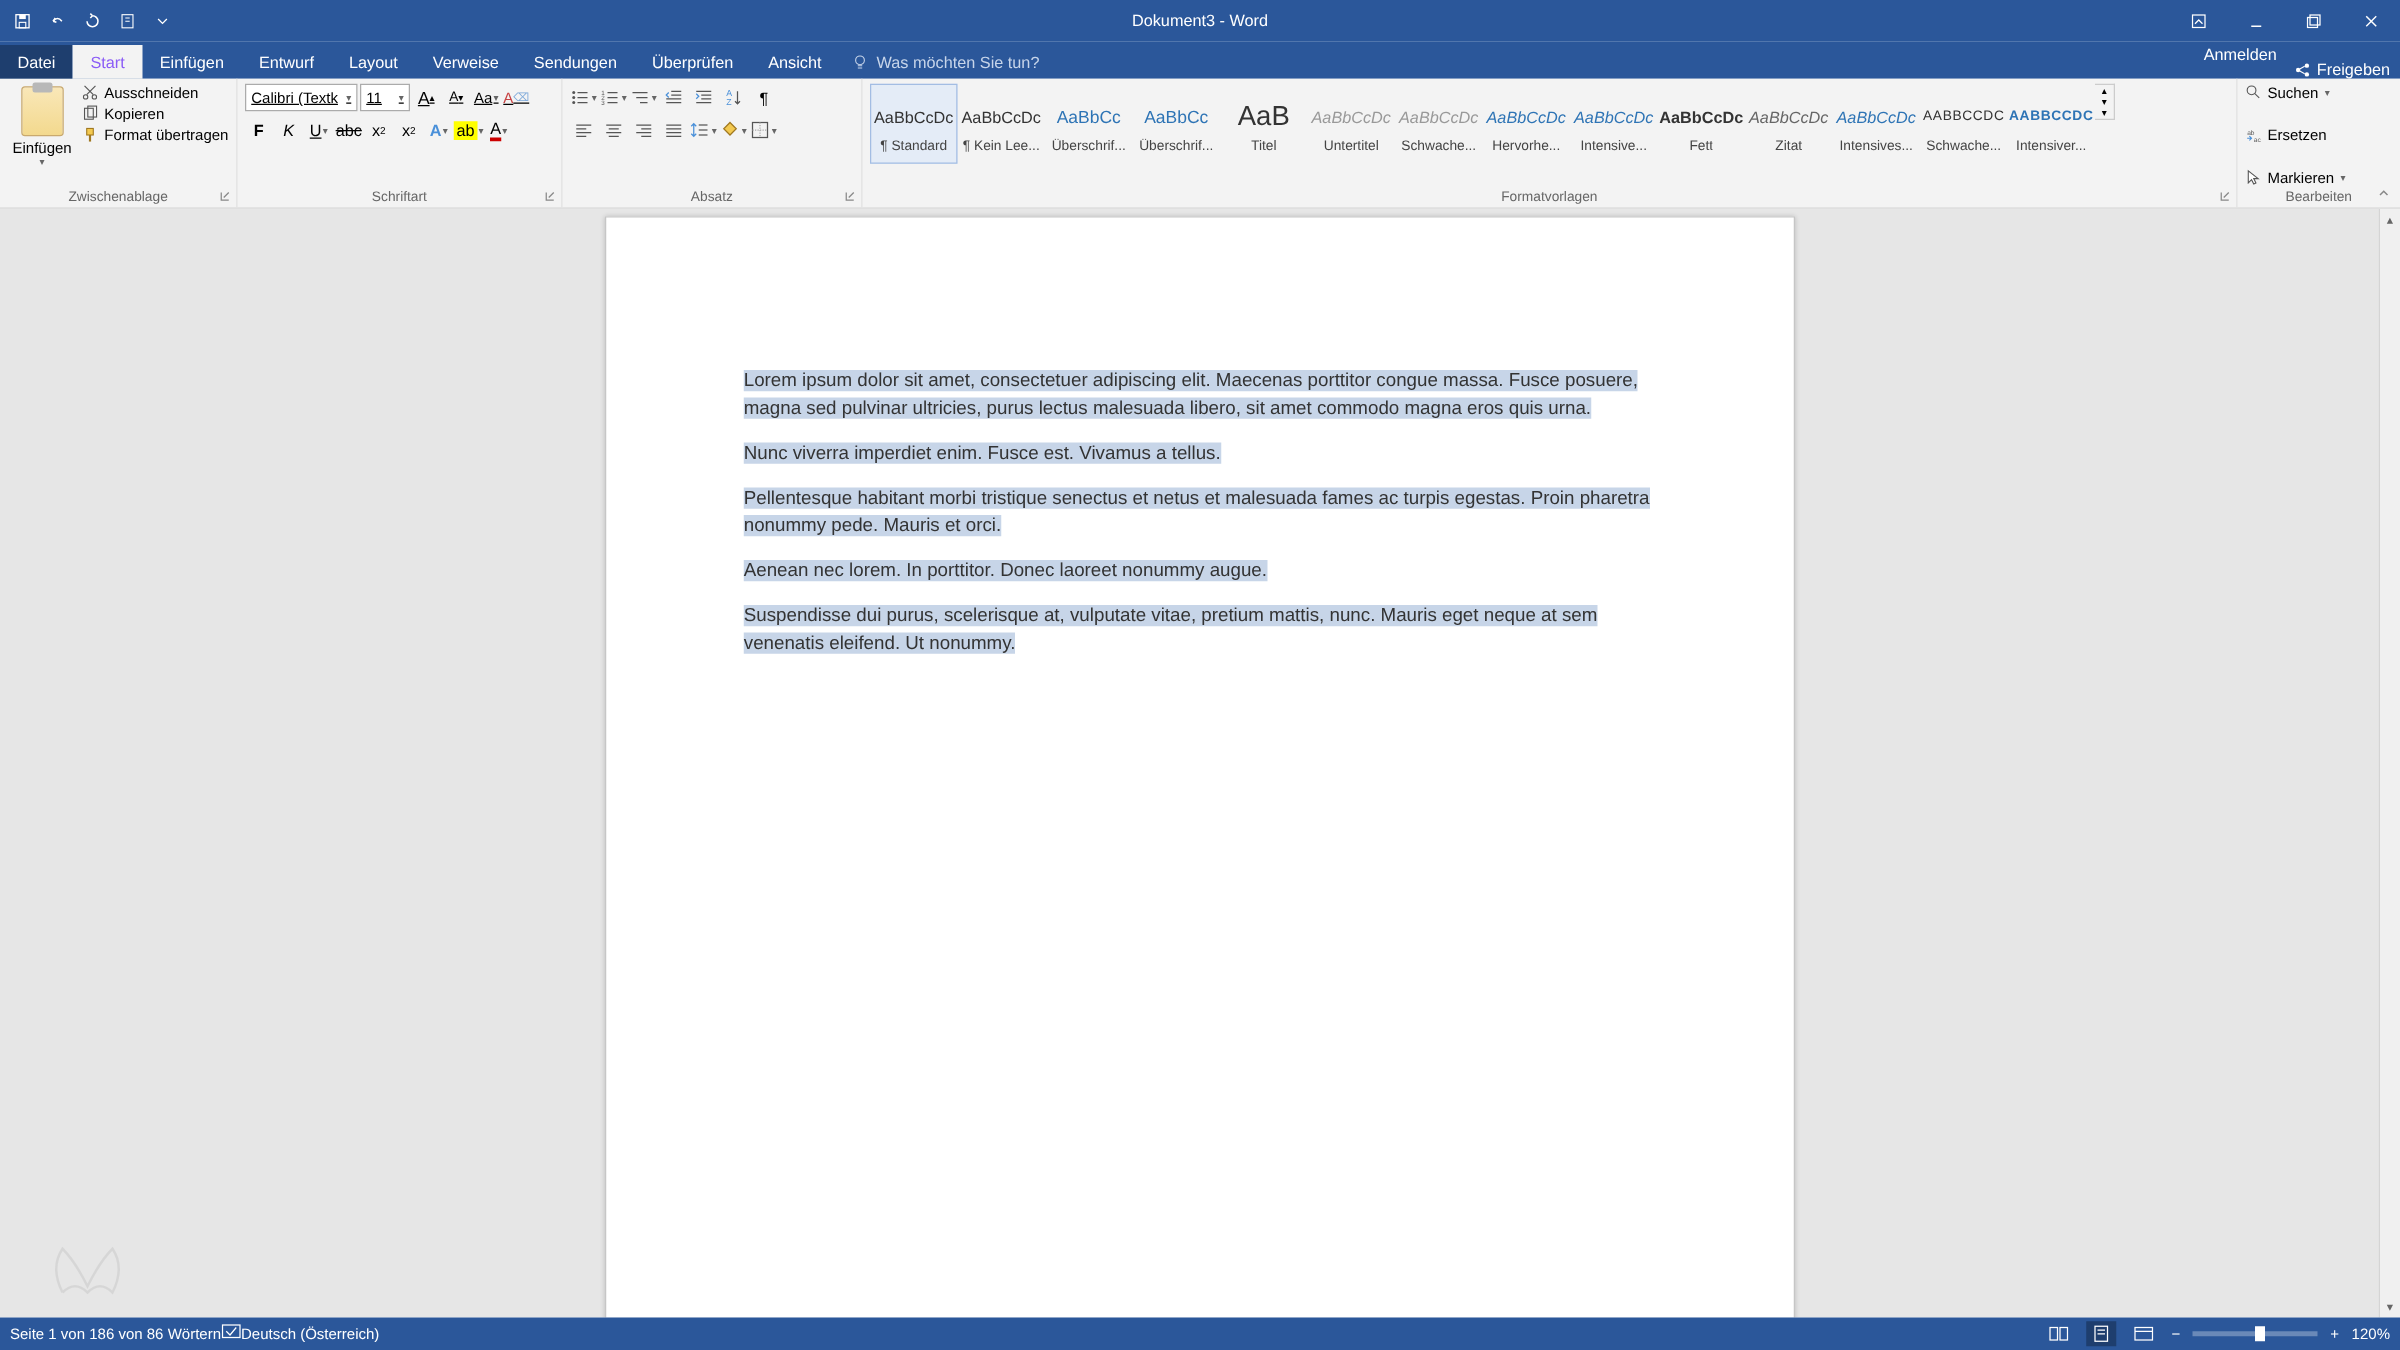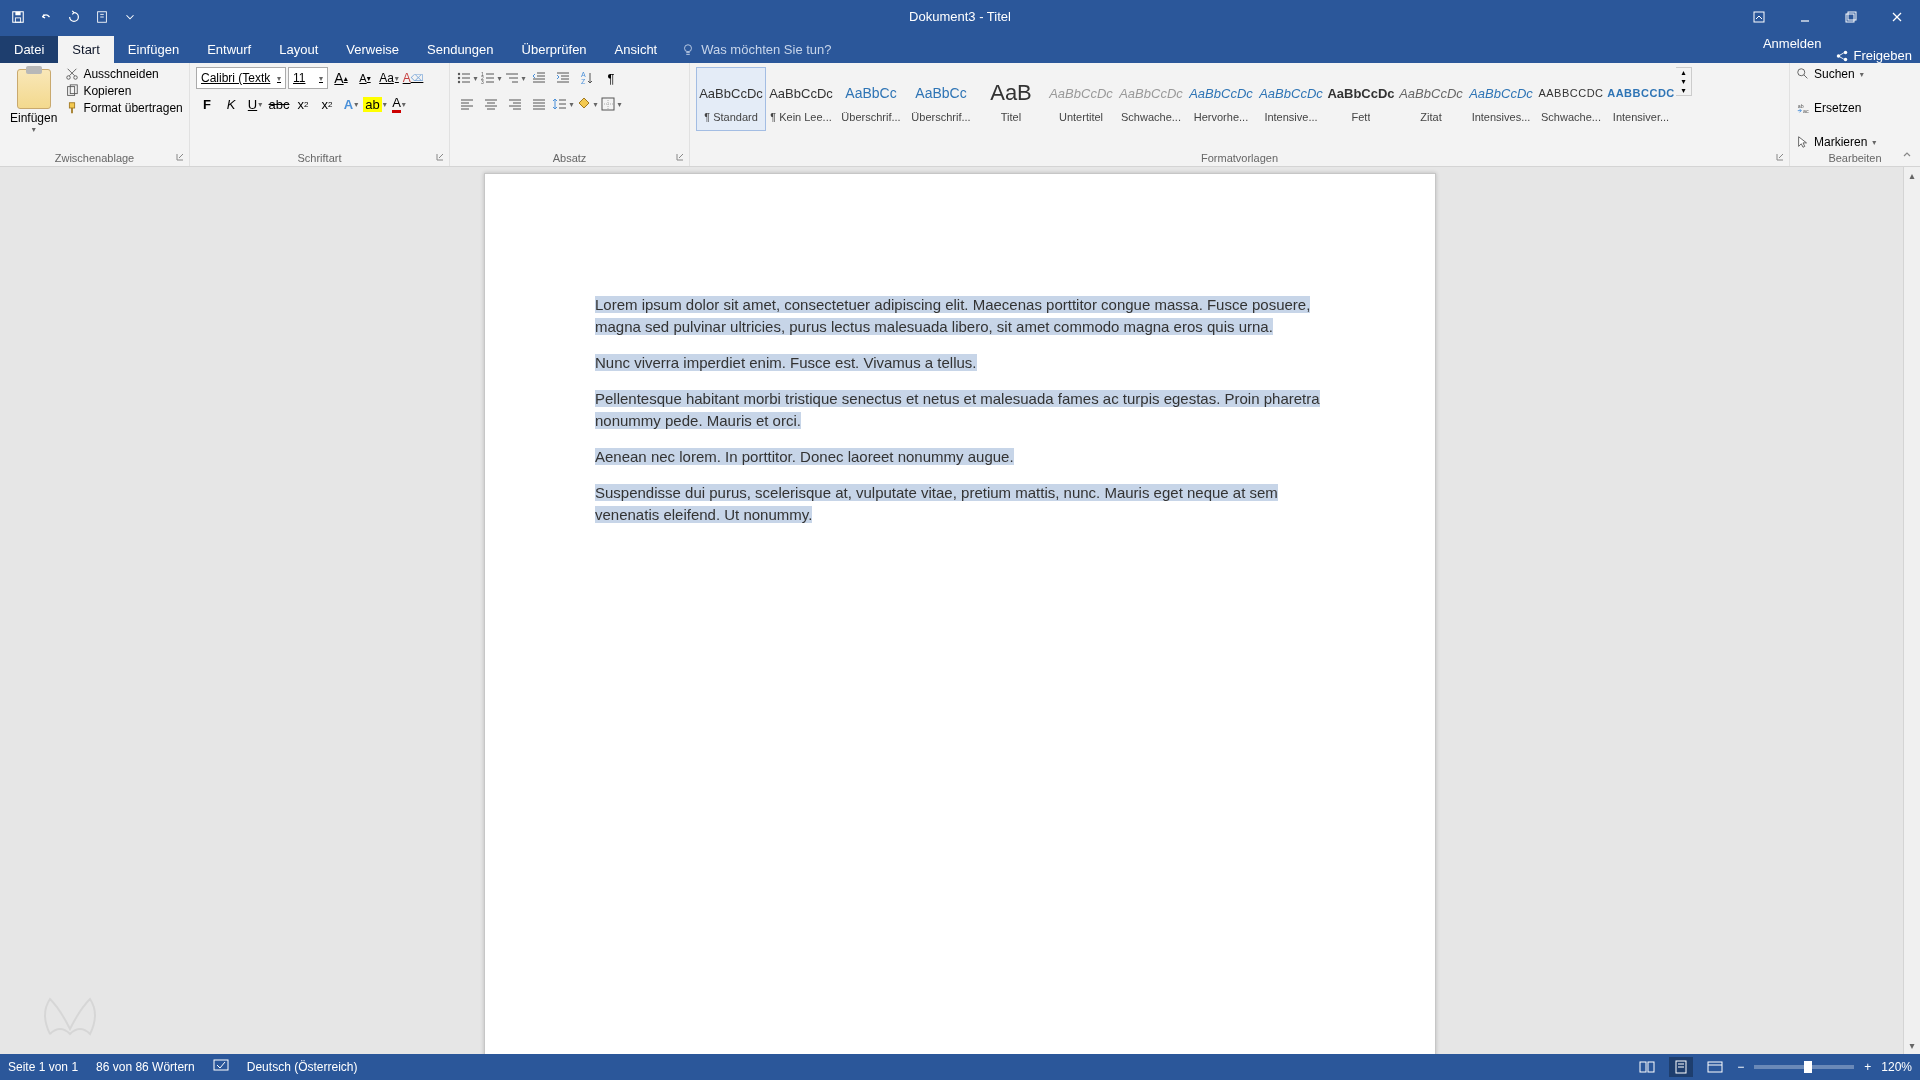--- a/index.html
+++ b/index.html
@@ -12,21 +12,21 @@
 .qat-btn svg { width: 14px; height: 14px; }
 .title-center { position: absolute; left: 50%; transform: translateX(-50%); font-size: 13px; }
 .win-controls { margin-left: auto; display: flex; }
 .win-btn { width: 46px; height: 33px; display: flex; align-items: center; justify-content: center; cursor: pointer; }
 .win-btn svg { width: 12px; height: 12px; }
 
 
 .tabs-row { height: 30px; background: #2b579a; display: flex; align-items: flex-end; font-size: 13px; }
 .tab { padding: 6px 14px; color: #fff; cursor: pointer; }
 .tab.file { background: #1e3e6e; }
-.tab.active { background: #f3f3f3; color: #0f172a; }
+.tab.active { background: #f3f3f3; color: #8b5cf6; }
 .tell-me { display: flex; align-items: center; color: #c7d5ea; padding: 6px 10px; gap: 6px; }
 .tell-me svg { width: 14px; height: 14px; }
 .tabs-right { margin-left: auto; display: flex; align-items: center; padding-right: 8px; gap: 14px; }
 .tabs-right span { color: #fff; font-size: 13px; cursor: pointer; }
 .share { display: flex; align-items: center; gap: 4px; margin-top: 25px; }
 
 
 .ribbon { height: 104px; background: #f3f3f3; border-bottom: 1px solid #d4d4d4; display: flex; position: relative; }
 .group { border-right: 1px solid #e1e1e1; padding: 4px 6px 2px 6px; display: flex; flex-direction: column; position: relative; }
 .group-label { font-size: 11px; color: #666; text-align: center; padding-bottom: 2px; position: absolute; bottom: 0; left: 0; right: 0; }
@@ -85,21 +85,21 @@
 .scroll-up, .scroll-down { height: 17px; display: flex; align-items: center; justify-content: center; cursor: pointer; font-size: 10px; color: #666; }
 .scroll-down { position: absolute; bottom: 0; left: 0; right: 0; }
 .page { position: absolute; left: 50%; transform: translateX(-50%); top: 6px; width: 952px; height: 1200px; background: #fff; box-shadow: 0 0 4px rgba(0,0,0,0.2); border: 1px solid #c6c6c6; padding: 120px 110px; }
 .page p { font-family: Calibri, sans-serif; font-size: 15px; line-height: 1.4; color: #333; margin-bottom: 14px; }
 .page p span.sel { background: #c7d5e8; }
 
 
 .faint-logo { position: absolute; left: 30px; bottom: 10px; width: 80px; height: 60px; opacity: 0.35; }
 
 
-.statusbar { position: absolute; bottom: 0; left: 0; right: 0; height: 26px; background: #2b579a; color: #fff; display: flex; align-items: center; font-size: 12px; padding: 0 8px; gap: 18px; }
+.statusbar { position: absolute; bottom: 0; left: 0; right: 0; height: 26px; background: #2b579a; color: #fff; display: flex; align-items: center; font-size: 12px; padding: 0 8px; }
 .status-right { margin-left: auto; display: flex; align-items: center; gap: 10px; }
 .view-btn { width: 24px; height: 20px; display: flex; align-items: center; justify-content: center; cursor: pointer; }
 .view-btn.active { background: #1e3e6e; }
 .zoom-slider { width: 100px; height: 4px; background: #6a89b8; position: relative; }
 .zoom-slider::after { content: ""; position: absolute; left: 50%; top: -4px; width: 8px; height: 12px; background: #fff; }
 </style>
 </head>
 <body>
 
 <div class="titlebar">
@@ -129,21 +129,21 @@
           <line x1="6" y1="5" x2="10" y2="5" stroke="#fff"></line>
           <line x1="6" y1="8" x2="10" y2="8" stroke="#fff"></line>
         </svg>
       </div>
     <div class="qat-btn">
         <svg viewBox="0 0 16 16">
           <path d="M4 6 L8 10 L12 6" fill="none" stroke="#fff" stroke-width="1.2"></path>
         </svg>
       </div>
   </div>
-  <div class="title-center">Dokument3 - Titel</div>
+  <div class="title-center">Dokument3 - Word</div>
   <div class="win-controls">
     <div class="win-btn">
         <svg viewBox="0 0 12 12">
           <rect x="1" y="1" width="10" height="10" fill="none" stroke="#fff"></rect>
           <path d="M3 8 L6 5 L9 8" fill="none" stroke="#fff"></path>
         </svg>
       </div>
     <div class="win-btn">
         <svg viewBox="0 0 12 12">
           <line x1="2" y1="10" x2="10" y2="10" stroke="#fff" stroke-width="1.2"></line>

